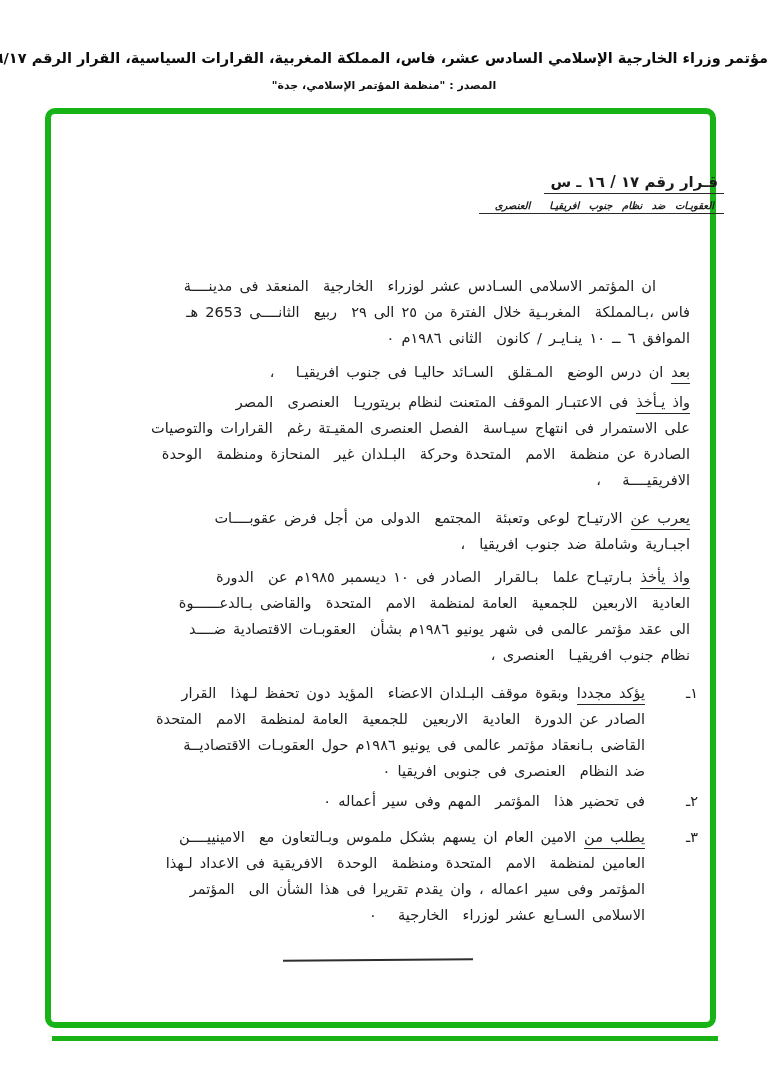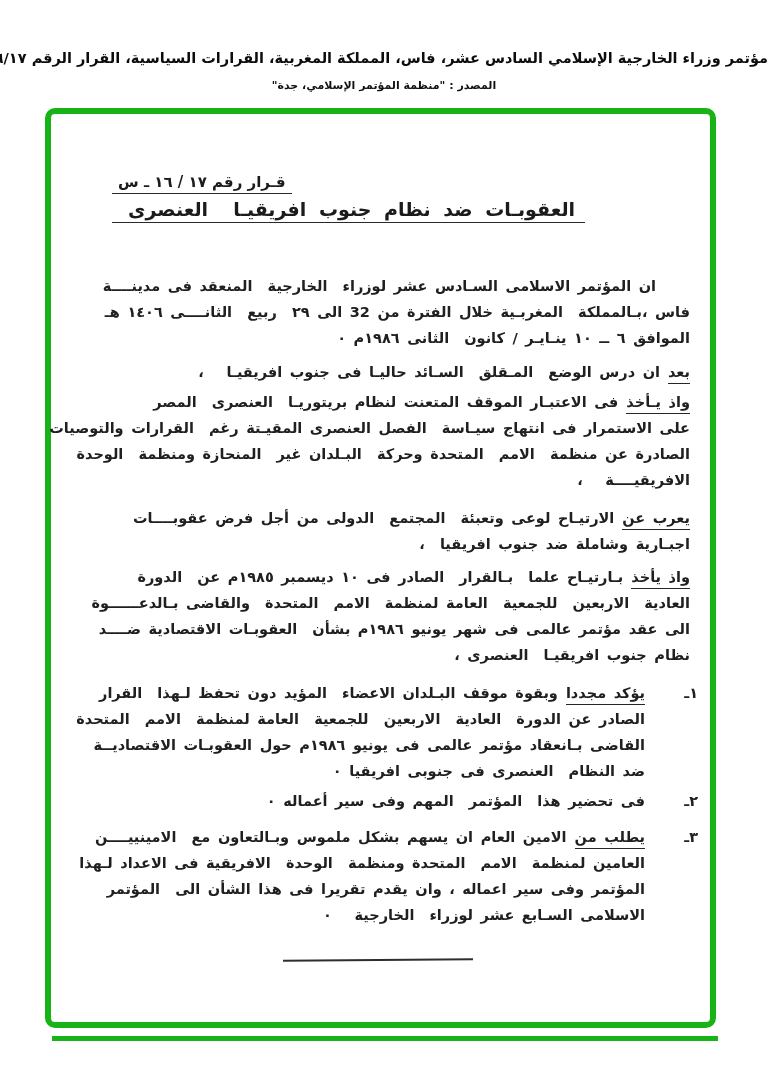--- a/index.html
+++ b/index.html
@@ -13,30 +13,30 @@
   .hdr2{position:absolute;top:79px;left:0;right:0;text-align:center;direction:rtl;
         font-size:11px;font-weight:bold;color:#111;}
 
   
   .frame{position:absolute;left:45px;top:108px;width:659px;height:908px;
          border:6px solid #17b317;border-radius:10px;background:transparent;}
   .frame-underline{position:absolute;left:52px;top:1036px;width:666px;height:5px;
          background:#17b317;}
 
   
-  .titleblock{position:absolute;top:172px;left:112px;width:612px;text-align:left;
+  .titleblock{position:absolute;top:172px;left:112px;width:612px;text-align:right;
               direction:rtl;font-weight:bold;color:#1b1b1b;}
   .title{display:inline-block;font-size:15px;border-bottom:1.6px solid #2a2a2a;
          padding:0 6px 2px 6px;white-space:pre;}
-  .subtitle{display:inline-block;margin-top:4px;font-size:19px;word-spacing:6px;
-         border-bottom:1.6px solid #2a2a2a;padding:0 10px 2px 16px;white-space:pre;}
+  .subtitle{display:inline-block;margin-top:4px;font-size:10px;word-spacing:6px;
+         border-bottom:1.6px solid #2a2a2a;padding:0 10px 2px 16px;white-space:pre;font-style:italic;}
 
   
   .content{position:absolute;top:273px;left:78px;width:622px;direction:rtl;
-           text-align:right;font-size:14.5px;font-weight:bold;line-height:26px;
+           text-align:right;font-size:14.5px;font-weight:normal;line-height:26px;
            color:#202020;word-spacing:2.5px;}
   .para{padding-right:10px;}
   .line{white-space:pre;}
   .ind{text-indent:34px;}
   .u{display:inline-block;border-bottom:1.5px solid #262626;padding-bottom:1px;
      margin-left:8px;line-height:19px;}
   .p2{margin-top:8px;}
   .p3{margin-top:4px;}
   .p4{margin-top:12px;}
   .p5{margin-top:7px;}
@@ -64,21 +64,21 @@
 
   <div class="titleblock">
     <span class="title">قـرار رقم ١٧ / ١٦ ـ س</span><br>
     <span class="subtitle">العقوبـات ضد نظام جنوب افريقيـا  العنصرى</span>
   </div>
 
   <div class="content">
 
     <div class="para p1">
       <div class="line ind">ان المؤتمر الاسلامى السـادس عشر لوزراء  الخارجية  المنعقد فى مدينــــة</div>
-      <div class="line">فاس ،بـالمملكة  المغربـية خلال الفترة من 32 الى ٢٩  ربيع  الثانــــى ١٤٠٦ هـ</div>
+      <div class="line">فاس ،بـالمملكة  المغربـية خلال الفترة من ٢٥ الى ٢٩  ربيع  الثانــــى 2653 هـ</div>
       <div class="line">الموافق ٦ ــ ١٠ ينـايـر / كانون  الثانى ١٩٨٦م ٠</div>
     </div>
 
     <div class="para p2">
       <div class="line"><span class="u">بعد</span><span>ان درس الوضع  المـقلق  السـائد حاليـا فى جنوب افريقيـا   ،</span></div>
     </div>
 
     <div class="para p3">
       <div class="line"><span class="u">واذ يـأخذ</span><span>فى الاعتبـار الموقف المتعنت لنظام بريتوريـا  العنصرى  المصر</span></div>
       <div class="line">على الاستمرار فى انتهاج سيـاسة  الفصل العنصرى المقيـتة رغم  القرارات والتوصيات</div>

